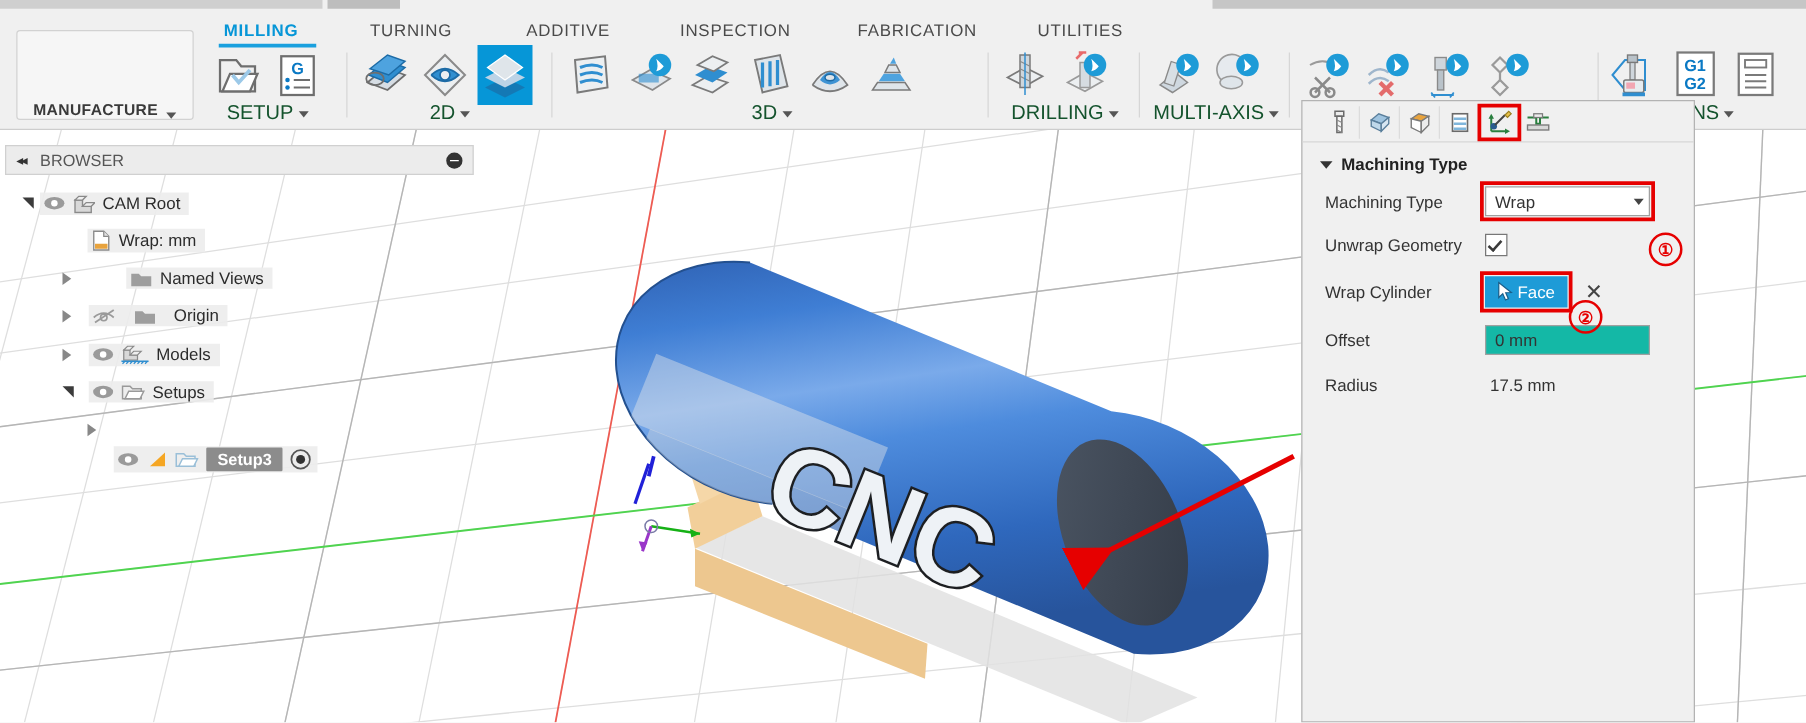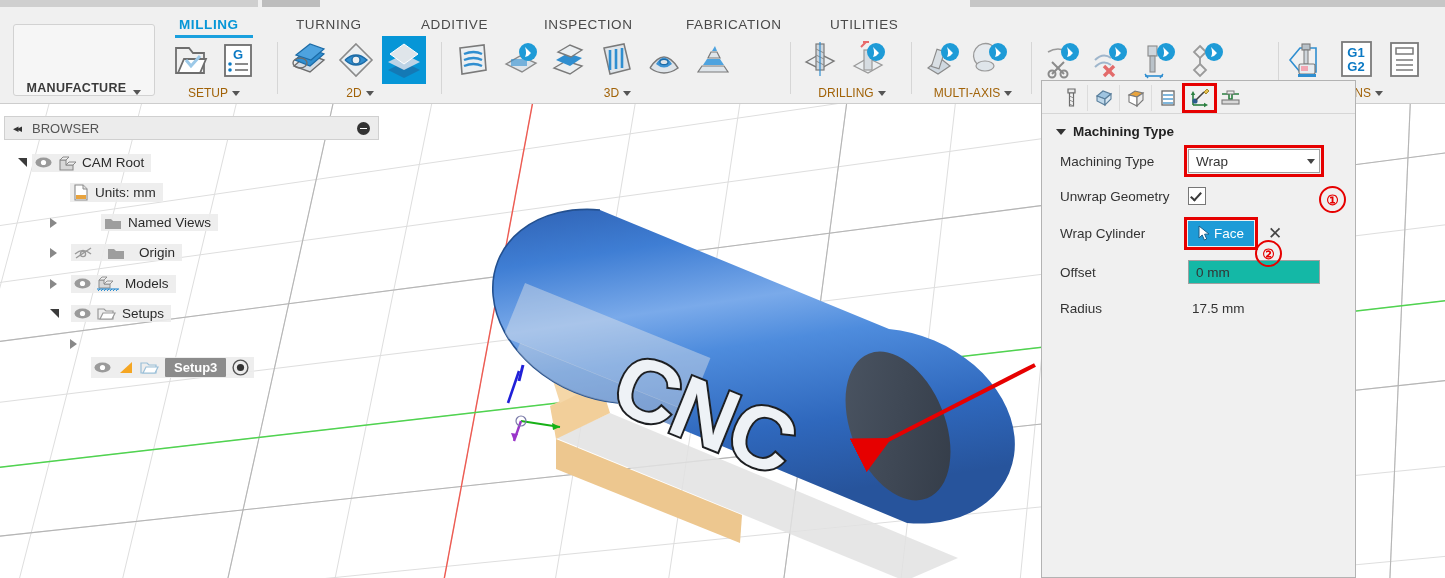--- a/index.html
+++ b/index.html
@@ -26,21 +26,21 @@
     position:absolute;left:13px;top:14px;width:140px;height:70px;
     border:1px solid #d2d2d2;border-radius:3px;background:#f6f6f6;
     display:flex;align-items:flex-end;justify-content:center;gap:7px;
     font-size:12.5px;font-weight:bold;color:#3a3a3a;letter-spacing:.3px;
   }
   .caret{width:0;height:0;border-left:4px solid transparent;border-right:4px solid transparent;
          border-top:5px solid #555;display:inline-block;}
 
   .grp{position:absolute;top:26px;height:67px;}
   .grpicons{display:flex;align-items:flex-start;gap:4px;height:50px;}
-  .grplabel{position:absolute;bottom:3px;width:100%;text-align:center;font-size:12px;color:#a16207;
+  .grplabel{position:absolute;bottom:3px;width:100%;text-align:center;font-size:16px;color:#14532d;
             display:flex;align-items:center;justify-content:center;gap:4px;}
   .vsep{position:absolute;top:32px;width:1px;height:52px;background:#d6d6d6;}
   .ic{width:44px;height:48px;position:relative;display:block;}
   .ic.sel{background:#0696d7;}
 
   
   #browser{position:absolute;left:4px;top:116px;width:375px;height:24px;
            background:#ececec;border:1px solid #d0d0d0;display:flex;align-items:center;
            padding:0 8px;box-sizing:border-box;font-size:13px;color:#555;}
   #browser .collapse{color:#333;font-size:11px;margin-right:12px;letter-spacing:-2px;}
@@ -519,21 +519,21 @@
     </span>
   </div>
 
   <div class="tnode" style="left:70px;top:182px;">
     <span style="background:rgba(236,236,236,.9);padding:1px 7px 1px 3px;display:flex;align-items:center;gap:6px;">
       <svg width="16" height="17" viewBox="0 0 16 17">
         <path d="M2 1 h8 l4 4 v11 H2 Z" fill="#fff" stroke="#8a8a8a" stroke-width="1.1"></path>
         <path d="M10 1 v4 h4" fill="#e3e3e3" stroke="#8a8a8a" stroke-width="1"></path>
         <rect x="3" y="11" width="10" height="4" fill="#e8a33d"></rect>
         </svg>
-      <span>Units: mm</span>
+      <span>Wrap: mm</span>
     </span>
   </div>
 
   <div class="tnode" style="left:50px;top:212px;gap:35px;">
     <span style="width:0;height:0;border-top:5px solid transparent;border-bottom:5px solid transparent;border-left:7px solid #888;margin-right:9px;"></span>
     <span style="background:rgba(236,236,236,.9);padding:1px 7px 1px 3px;display:flex;align-items:center;gap:6px;">
       <svg width="18" height="14" viewBox="0 0 18 14">
         <path d="M1 3 h6 l2 2 h8 v8 H1 Z" fill="#9e9e9e"></path>
         </svg>
       <span>Named Views</span>

